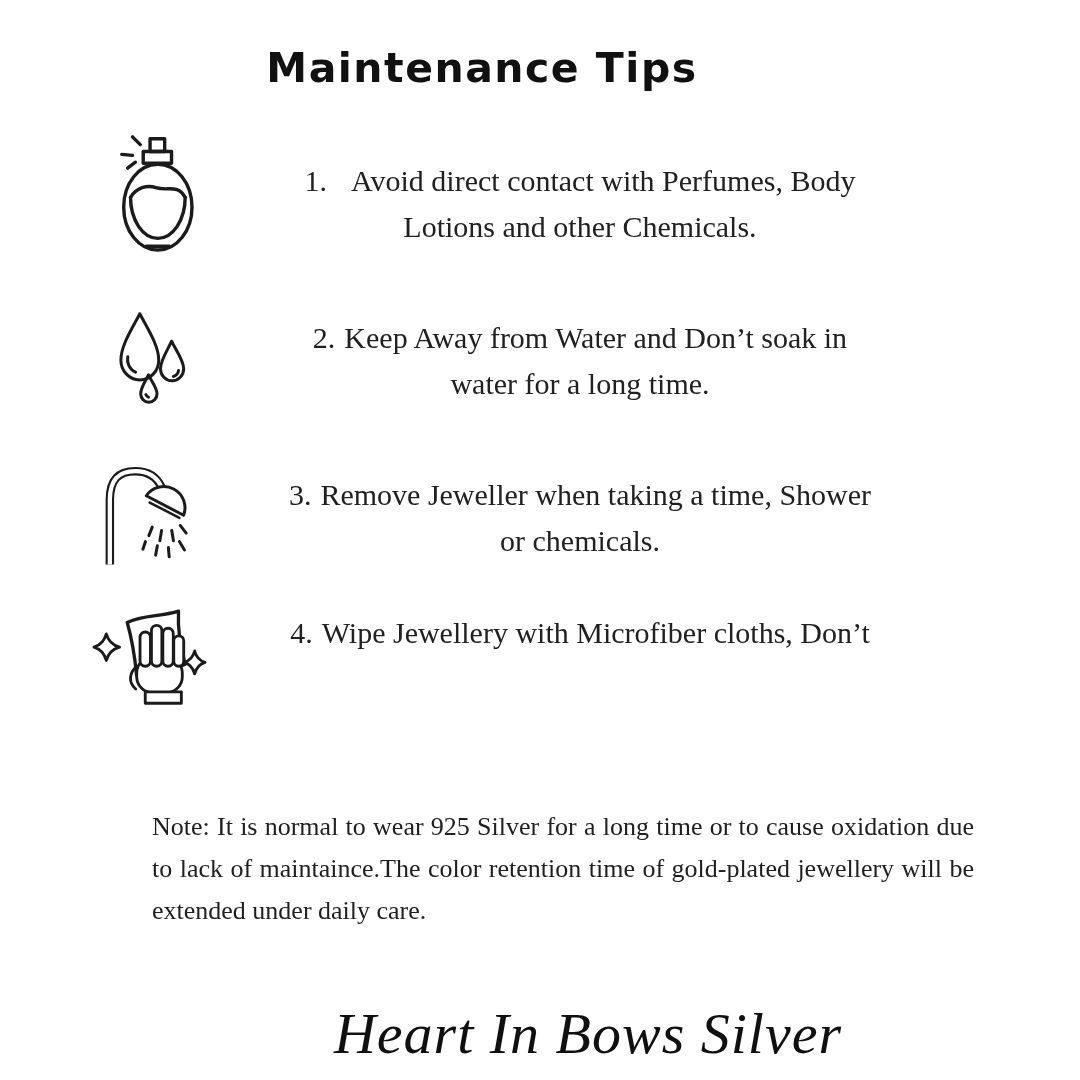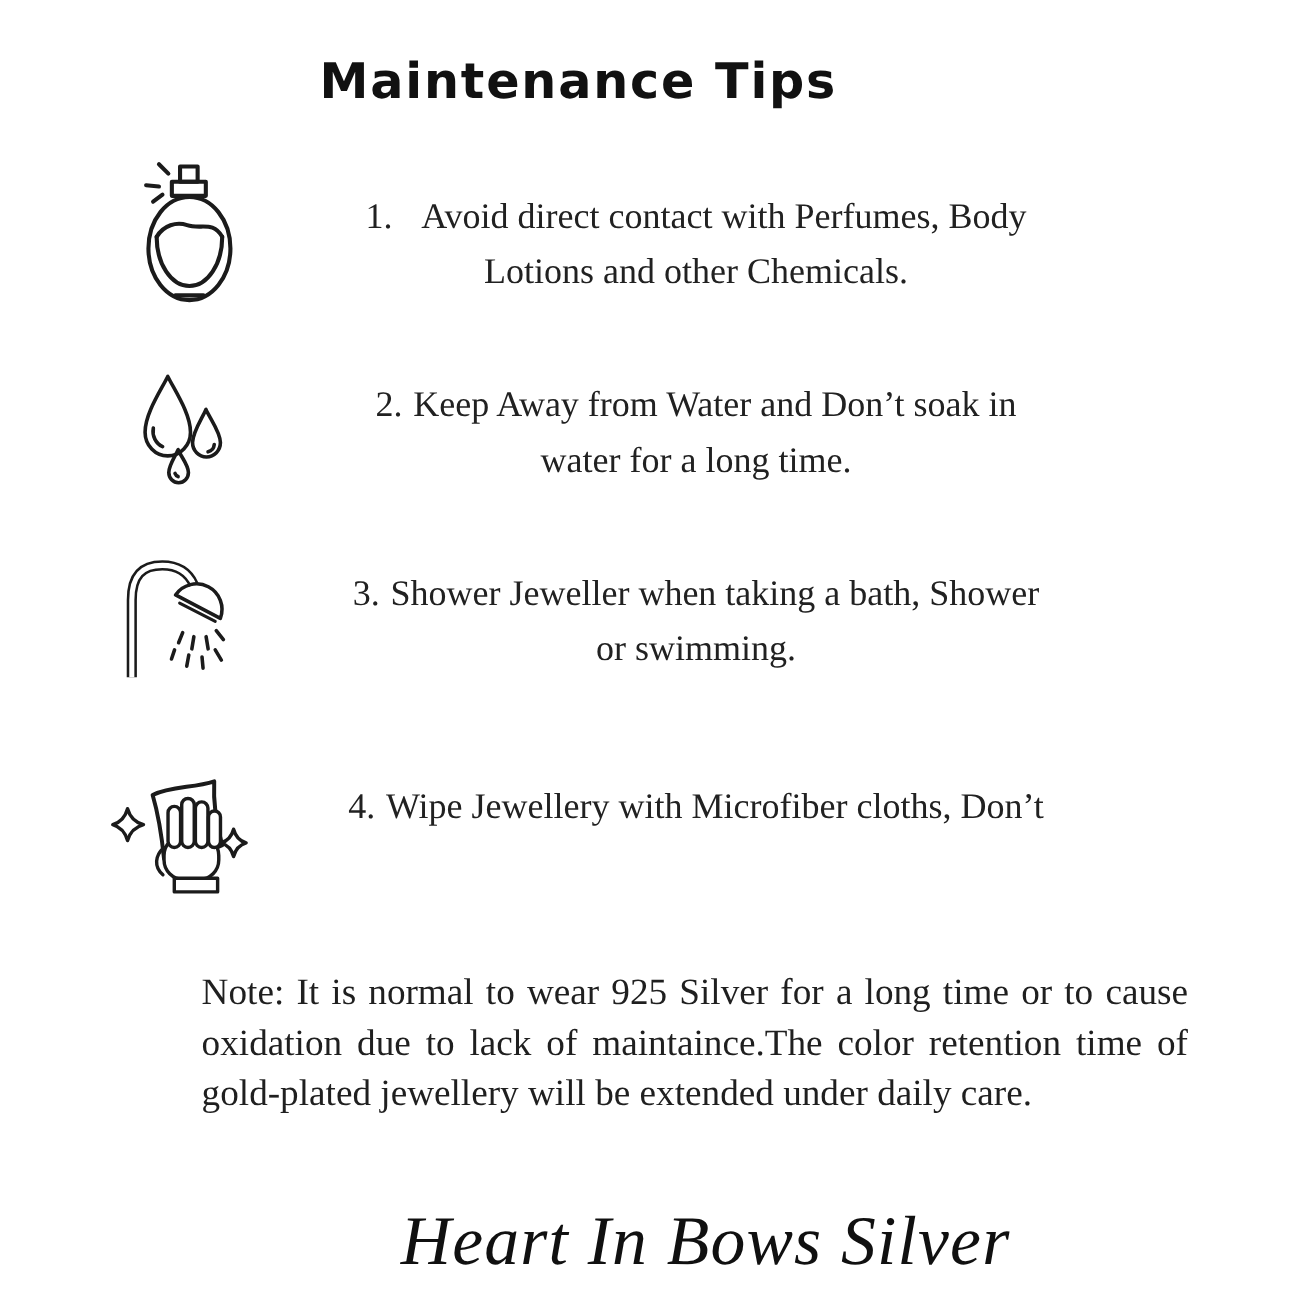--- a/index.html
+++ b/index.html
@@ -9,39 +9,39 @@
   }
   .title{
     position:absolute;top:44px;left:0;width:964px;text-align:center;
     font-family:"DejaVu Sans",sans-serif;font-weight:700;font-size:41px;
     letter-spacing:1.5px;color:#111;
   }
   .tip-row{position:absolute;left:0;width:960px;height:150px;}
   .row1{top:131px;}
   .row2{top:301px;}
   .row3{top:459px;}
-  .row4{top:632px;}
+  .row4{top:592px;}
   .tip-icon{position:absolute;display:block;}
   .row1 .tip-icon{left:103px;top:0;width:98px;height:122px;}
   .row2 .tip-icon{left:108px;top:4px;width:86px;height:106px;}
   .row3 .tip-icon{left:96px;top:2px;width:104px;height:106px;}
   .row4 .tip-icon{left:92px;top:2px;width:116px;height:114px;}
   .tip-text{
     position:absolute;left:195px;width:770px;text-align:center;
     font-size:30px;line-height:46px;color:#212121;
   }
   .row1 .tip-text{top:27px;}
   .row2 .tip-text{top:14px;text-align:center;}
   .row3 .tip-text{top:13px;}
   .row4 .tip-text{top:18px;}
   .tip-number{margin-right:9px;}
   .row1 .tip-number{margin-right:24px;}
   .note{
     position:absolute;left:152px;top:806px;width:822px;
-    font-size:31px;line-height:42px;text-align:justify;color:#1f1f1f;margin-left:16px;
+    font-size:26px;line-height:42px;text-align:justify;color:#1f1f1f;
   }
   .brand{
     position:absolute;left:0;top:1000px;width:1080px;text-align:center;
     font-family:"Liberation Serif",serif;font-style:italic;
     font-size:58px;letter-spacing:1px;color:#101010;margin-left:48px;
   }
   
   .ink{fill:none;stroke:#1b1b1b;stroke-width:3.5;stroke-linecap:round;stroke-linejoin:round;}
   .ink-thin{fill:none;stroke:#1b1b1b;stroke-width:3;stroke-linecap:round;stroke-linejoin:round;}
   .fill-white{fill:#ffffff;stroke:#1b1b1b;stroke-width:3;stroke-linejoin:round;}
@@ -97,22 +97,22 @@
       <path class="ink" d="M60,78 L56,88"></path>
       <path class="ink" d="M71,82 L69,94"></path>
       <path class="ink" d="M83,82 L85,94"></path>
       <path class="ink" d="M93,76 L100,85"></path>
       <path class="ink" d="M52,95 L49,104"></path>
       <path class="ink" d="M66,100 L64,111"></path>
       <path class="ink" d="M79,102 L80,113"></path>
       <path class="ink" d="M92,95 L98,105"></path>
     </svg>
     <div class="tip-text">
-      <div><span class="tip-number">3.</span><span>Shower Jeweller when taking a bath, Shower</span></div>
-      <div>or swimming.</div>
+      <div><span class="tip-number">3.</span><span>Remove Jeweller when taking a time, Shower</span></div>
+      <div>or chemicals.</div>
     </div>
   </section>
 
   <section class="tip-row row4">
     <svg class="tip-icon" viewBox="0 0 120 120" aria-hidden="true">
       <path class="ink" d="M36,30 C52,22 72,24 90,18 C89,38 92,56 97,74 C80,82 62,87 46,86 C44,66 41,47 36,30 Z"></path>
       <path class="ink-thin" d="M14,42 Q17,53 28,56 Q17,59 14,70 Q11,59 1,56 Q11,53 14,42 Z"></path>
       <path class="ink-thin" d="M107,60 Q109.5,69.5 118,72 Q109.5,74.5 107,84 Q104.5,74.5 96,72 Q104.5,69.5 107,60 Z"></path>
       <rect class="fill-white" x="46" y="66" width="48" height="38" rx="17"></rect>
       <rect class="fill-white" x="49.5" y="40" width="11" height="36" rx="5.5"></rect>

